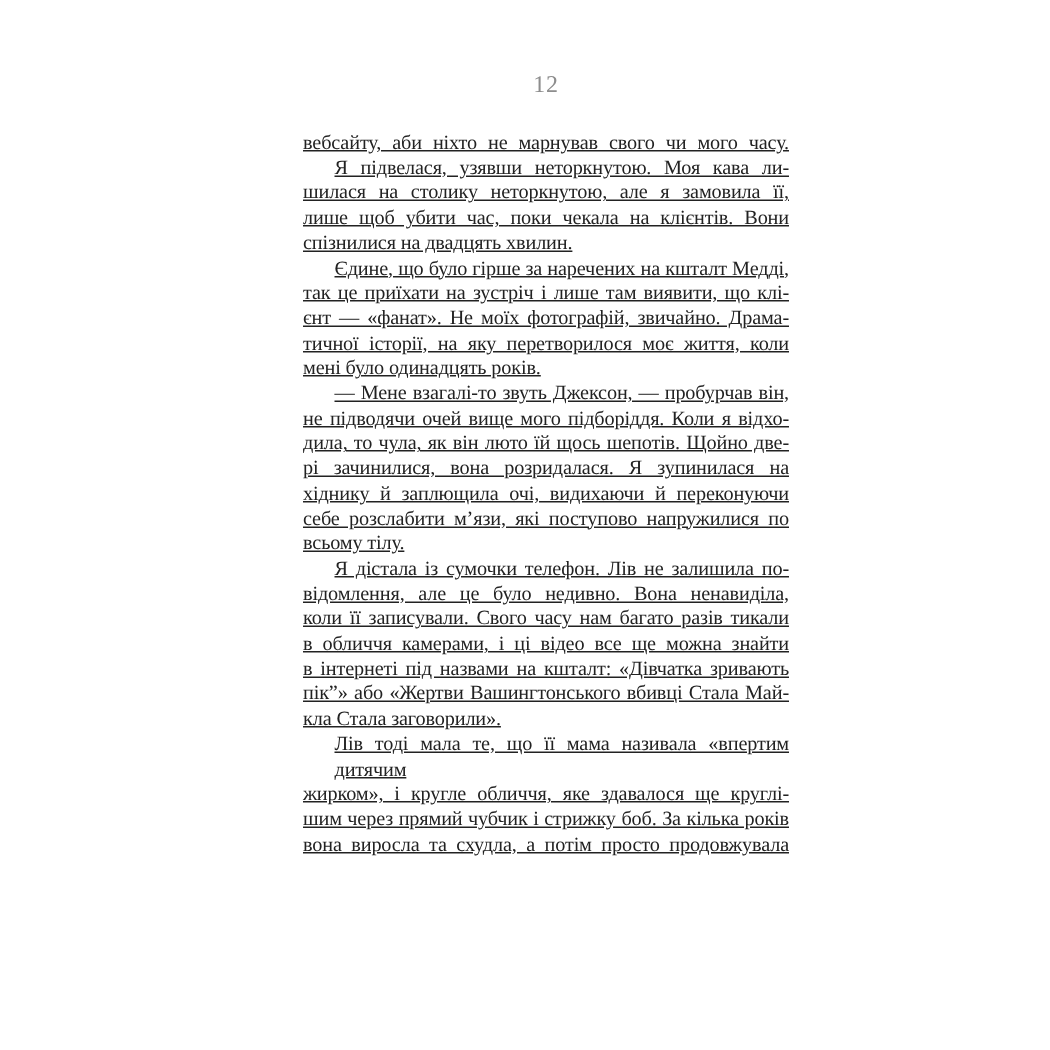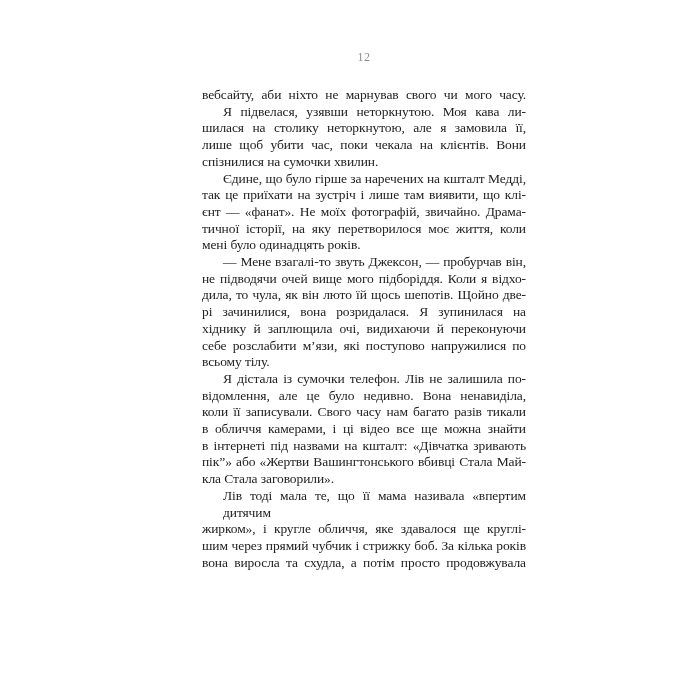--- a/index.html
+++ b/index.html
@@ -19,56 +19,56 @@
     inset: 0;
     background: var(--page-bg, #ffffff);
     color: var(--text-color, #222222);
   }
   .folio {
     position: absolute;
     top: 51px;
     left: 202px;
     width: 324px;
     text-align: center;
-    font-size: 12px;
+    font-size: 16px;
     line-height: 12px;
     letter-spacing: 0.5px;
     color: var(--folio-color, #8d8d8d);
   }
   .text-block {
     position: absolute;
     top: 87px;
     left: 202px;
     width: 324px;
     font-size: 13.5px;
     line-height: 16.7px;
     letter-spacing: -0.1px;
   }
-  .para { margin: 0; }
+  .para { margin: 0; text-decoration: underline; }
   .line {
     text-align: justify;
     text-align-last: justify;
   }
   .line.indent { padding-left: 21px; }
   .line.last { text-align-last: left; }
 </style>
 </head>
 <body>
 
 <div class="page" style="--page-bg: #ffffff; --text-color: #222222; --folio-color: #8d8d8d;">
   <div class="folio">12</div>
   <div class="text-block" id="text-block">
       <div class="para">
         <div class="line">вебсайту, аби ніхто не марнував свого чи мого часу.</div>
       </div>
       <div class="para">
         <div class="line indent">Я підвелася, узявши неторкнутою. Моя кава ли-</div>
         <div class="line">шилася на столику неторкнутою, але я замовила її,</div>
         <div class="line">лише щоб убити час, поки чекала на клієнтів. Вони</div>
-        <div class="line last">спізнилися на сумочки хвилин.</div>
+        <div class="line last">спізнилися на двадцять хвилин.</div>
       </div>
       <div class="para">
       </div>
       <div class="para">
         <div class="line indent">Єдине, що було гірше за наречених на кшталт Медді,</div>
         <div class="line">так це приїхати на зустріч і лише там виявити, що клі-</div>
         <div class="line">єнт — «фанат». Не моїх фотографій, звичайно. Драма-</div>
         <div class="line">тичної історії, на яку перетворилося моє життя, коли</div>
         <div class="line last">мені було одинадцять років.</div>
       </div>

